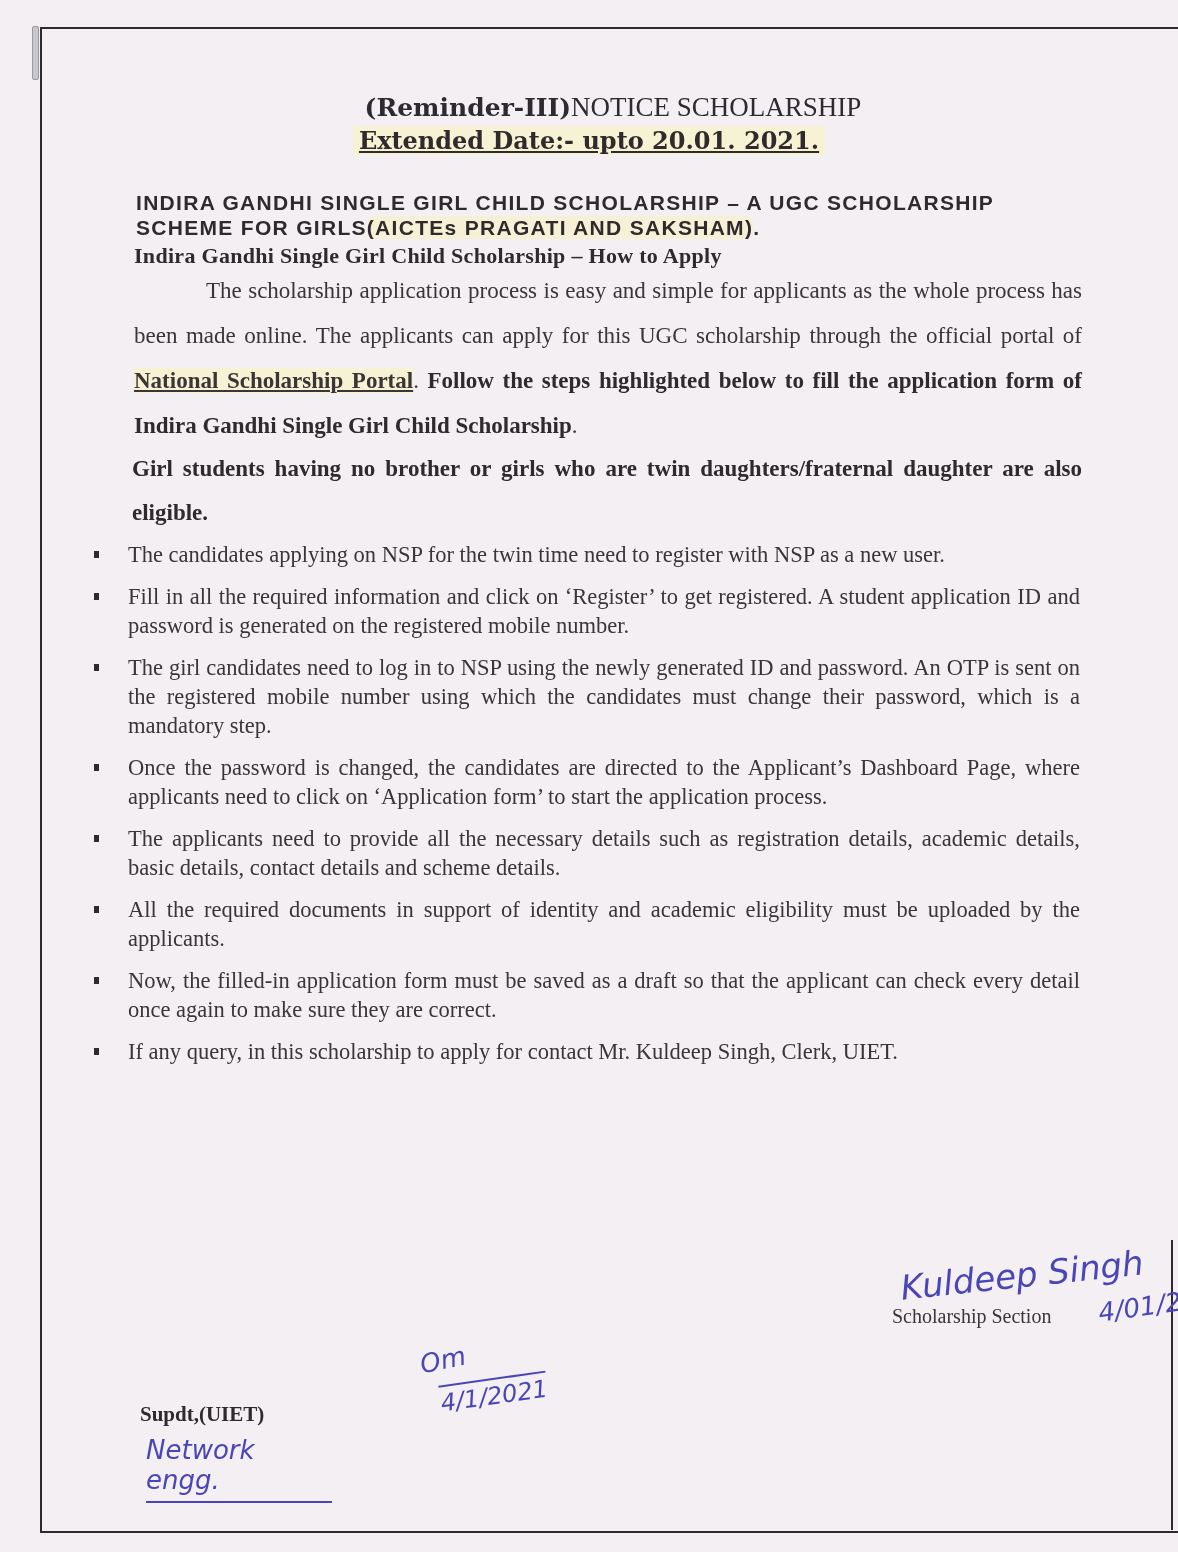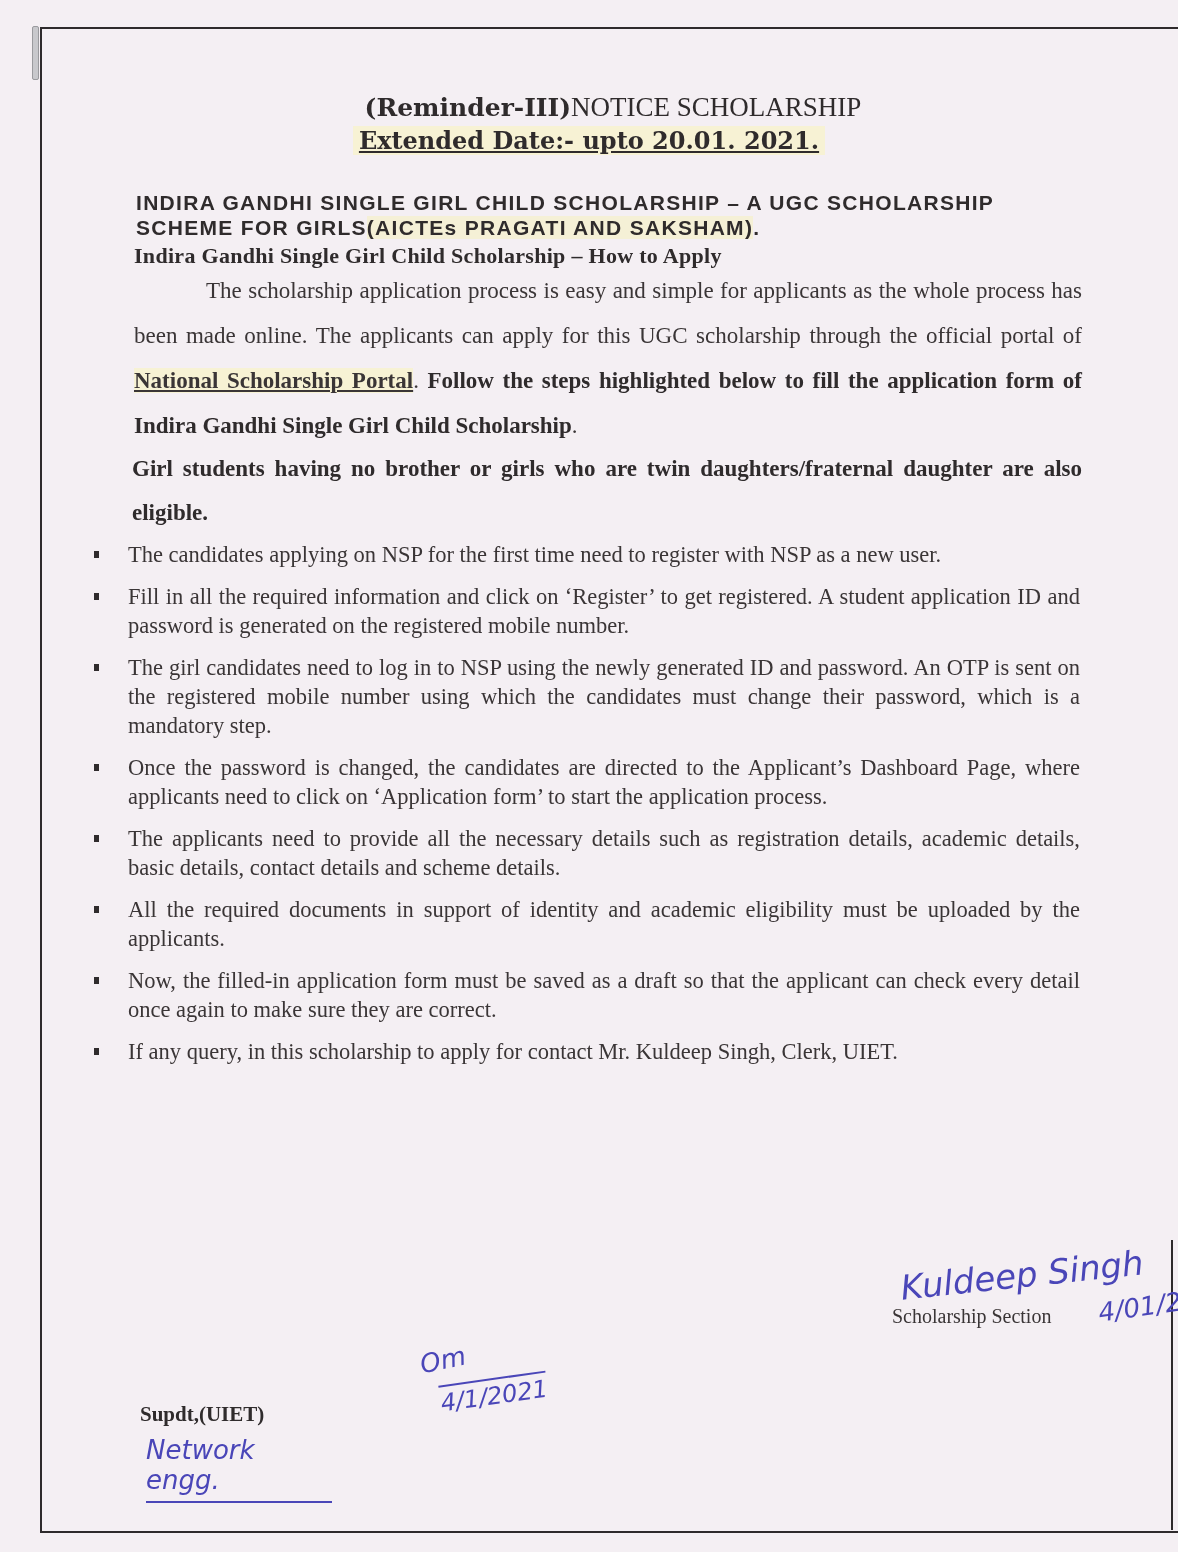--- a/index.html
+++ b/index.html
@@ -35,21 +35,21 @@
     }
     .extended span {
       font-family: "DejaVu Serif", serif; font-weight: bold; font-size: 24px;
       color: #2f2b2c; text-decoration: underline; background: #f7f2d4; padding: 0 6px;
     }
     .scheme {
       position: absolute; left: 136px; top: 190px; width: 950px;
       font-family: "Liberation Sans", sans-serif; font-weight: bold; font-size: 21px;
       letter-spacing: 1.3px; line-height: 25px; color: #2f2b2c;
     }
-    .scheme .hl { background: #f5f0d6; }
+    .scheme .hl { background: #f5f0d6; border-radius: 8px; }
     .howto {
       position: absolute; left: 134px; top: 243px;
       font-family: "Liberation Serif", serif; font-weight: bold; font-size: 22px;
       color: #2f2b2c; letter-spacing: 0.3px;
     }
     .para {
       position: absolute; left: 134px; top: 268px; width: 948px;
       font-size: 23px; line-height: 45px; text-align: justify; color: #3a3536;
     }
     .para .indent { display: inline-block; width: 72px; }
@@ -126,21 +126,21 @@
 
 <div class="howto">Indira Gandhi Single Girl Child Scholarship – How to Apply</div>
 
 <div class="para">
   <span class="indent"></span><span>The scholarship application process is easy and simple for applicants as the whole process has been made online. The applicants can apply for this UGC scholarship through the official portal of </span><span class="link">National Scholarship Portal</span><span>. </span><b>Follow the steps highlighted below to fill the application form of Indira Gandhi Single Girl Child Scholarship</b><span>.</span>
 </div>
 
 <div class="eligible">Girl students having no brother or girls who are twin daughters/fraternal daughter are also eligible.</div>
 
 <ul class="steps">
-  <li><span class="bullet"></span><span>The candidates applying on NSP for the first time need to register with NSP as a new user.</span></li>
+  <li><span class="bullet"></span><span>The candidates applying on NSP for the twin time need to register with NSP as a new user.</span></li>
   <li><span class="bullet"></span><span>Fill in all the required information and click on ‘Register’ to get registered. A student application ID and password is generated on the registered mobile number.</span></li>
   <li><span class="bullet"></span><span>The girl candidates need to log in to NSP using the newly generated ID and password. An OTP is sent on the registered mobile number using which the candidates must change their password, which is a mandatory step.</span></li>
   <li><span class="bullet"></span><span>Once the password is changed, the candidates are directed to the Applicant’s Dashboard Page, where applicants need to click on ‘Application form’ to start the application process.</span></li>
   <li><span class="bullet"></span><span>The applicants need to provide all the necessary details such as registration details, academic details, basic details, contact details and scheme details.</span></li>
   <li><span class="bullet"></span><span>All the required documents in support of identity and academic eligibility must be uploaded by the applicants.</span></li>
   <li><span class="bullet"></span><span>Now, the filled-in application form must be saved as a draft so that the applicant can check every detail once again to make sure they are correct.</span></li>
   <li><span class="bullet"></span><span>If any query, in this scholarship to apply for contact Mr. Kuldeep Singh, Clerk, UIET.</span></li>
 </ul>
 
 <div class="sig-kuldeep">Kuldeep Singh</div>

